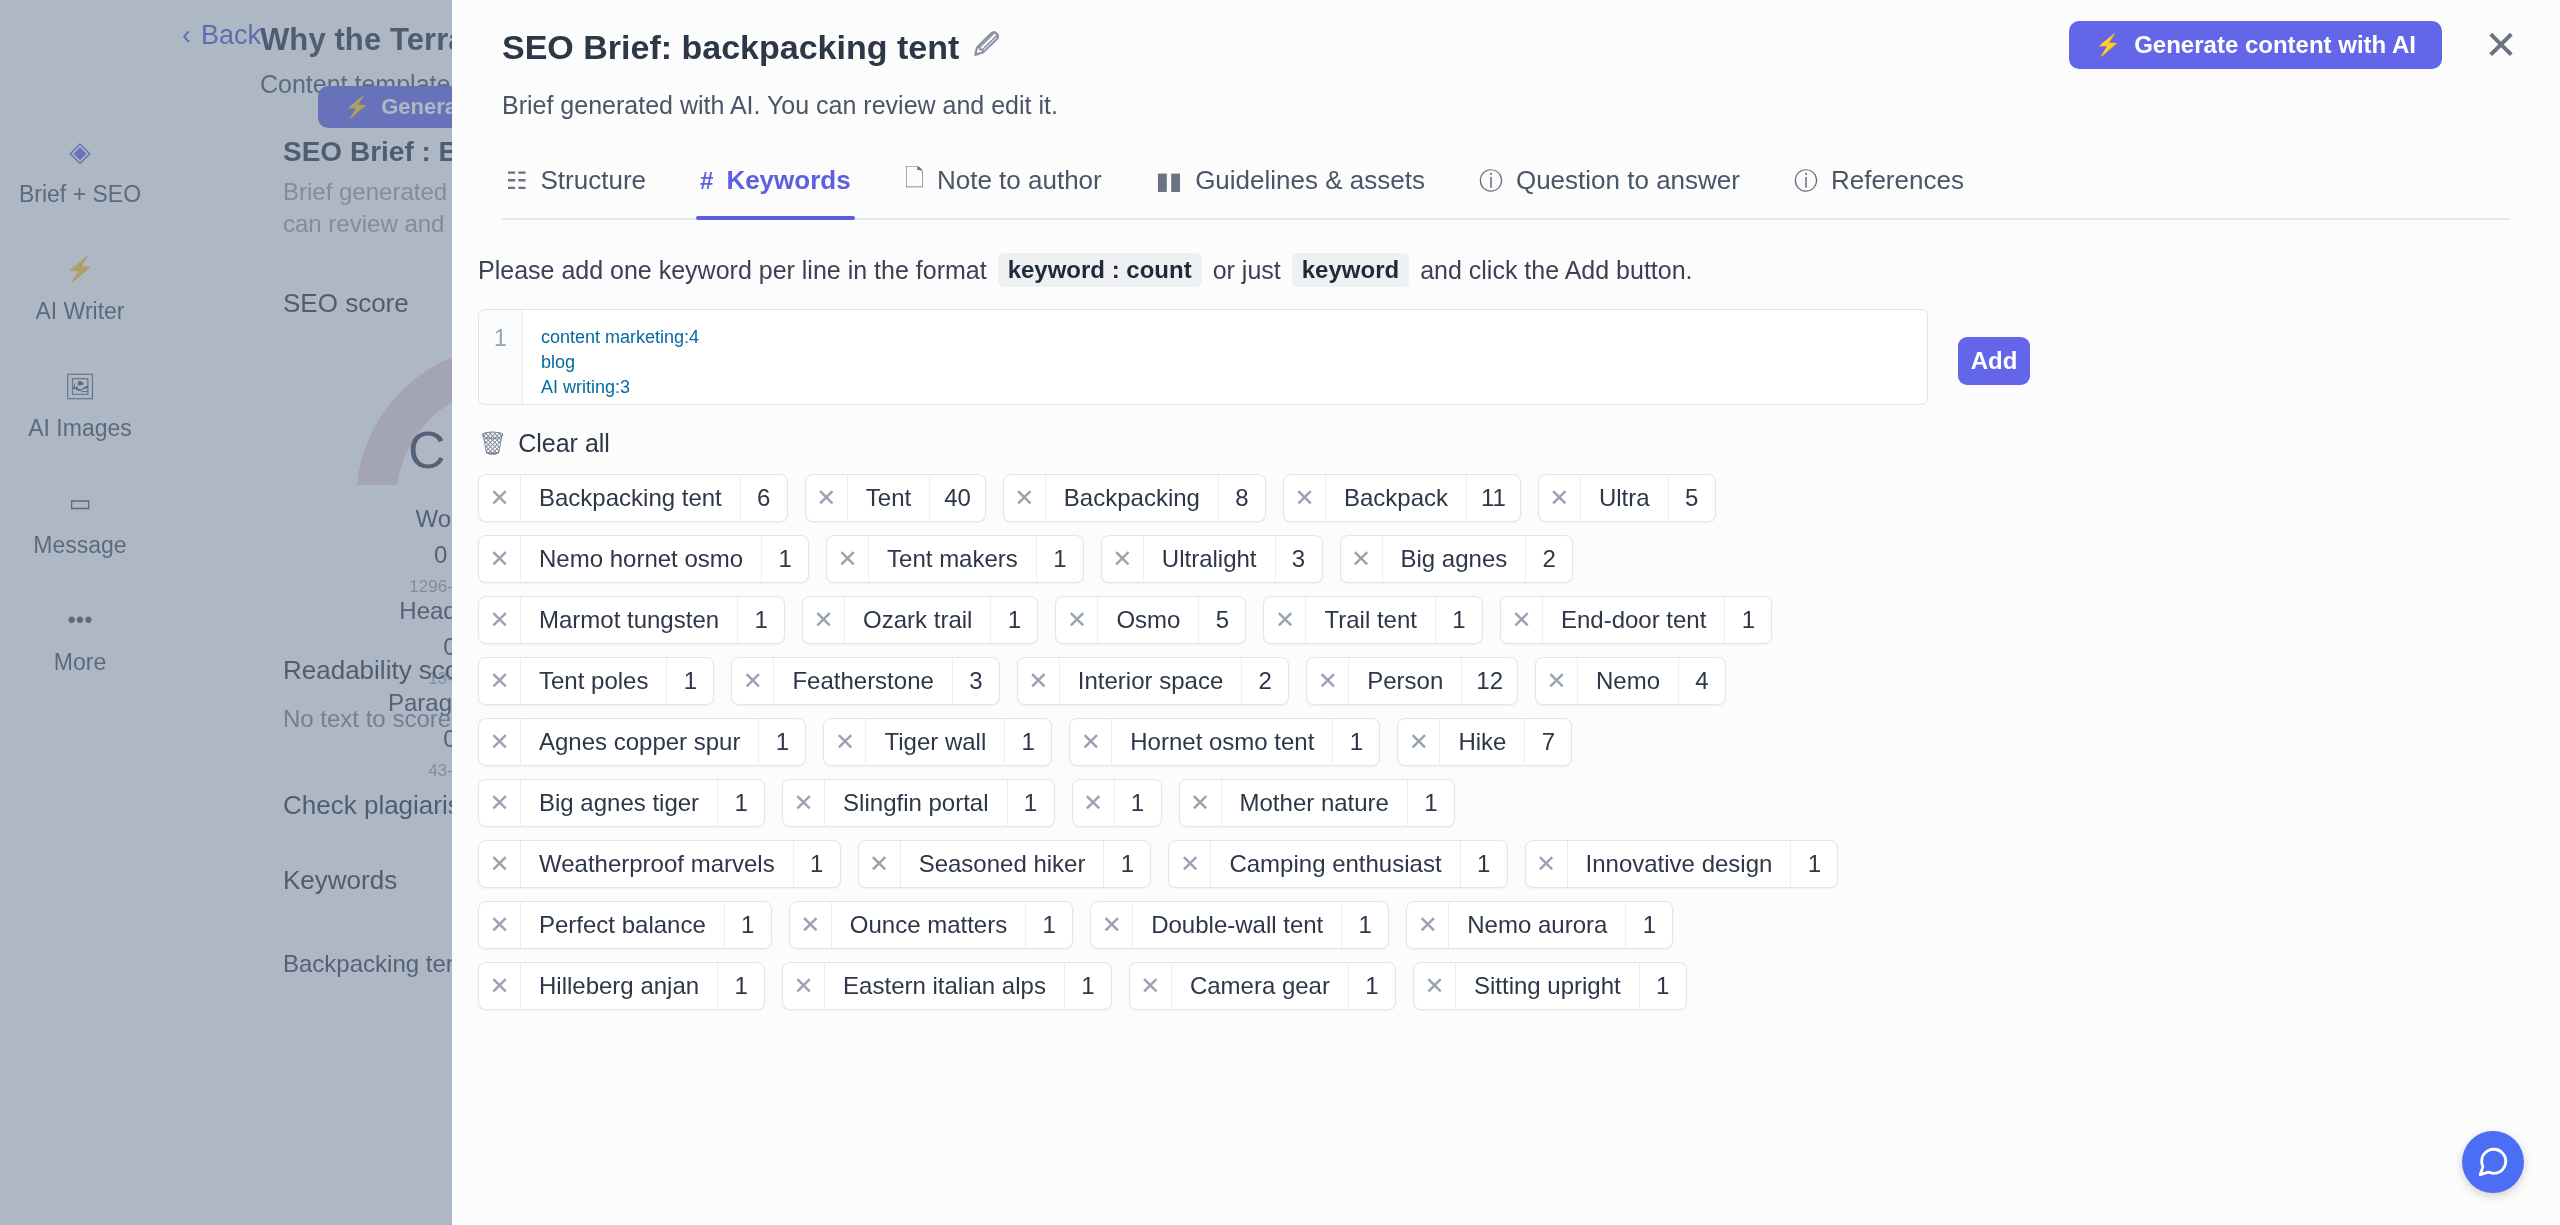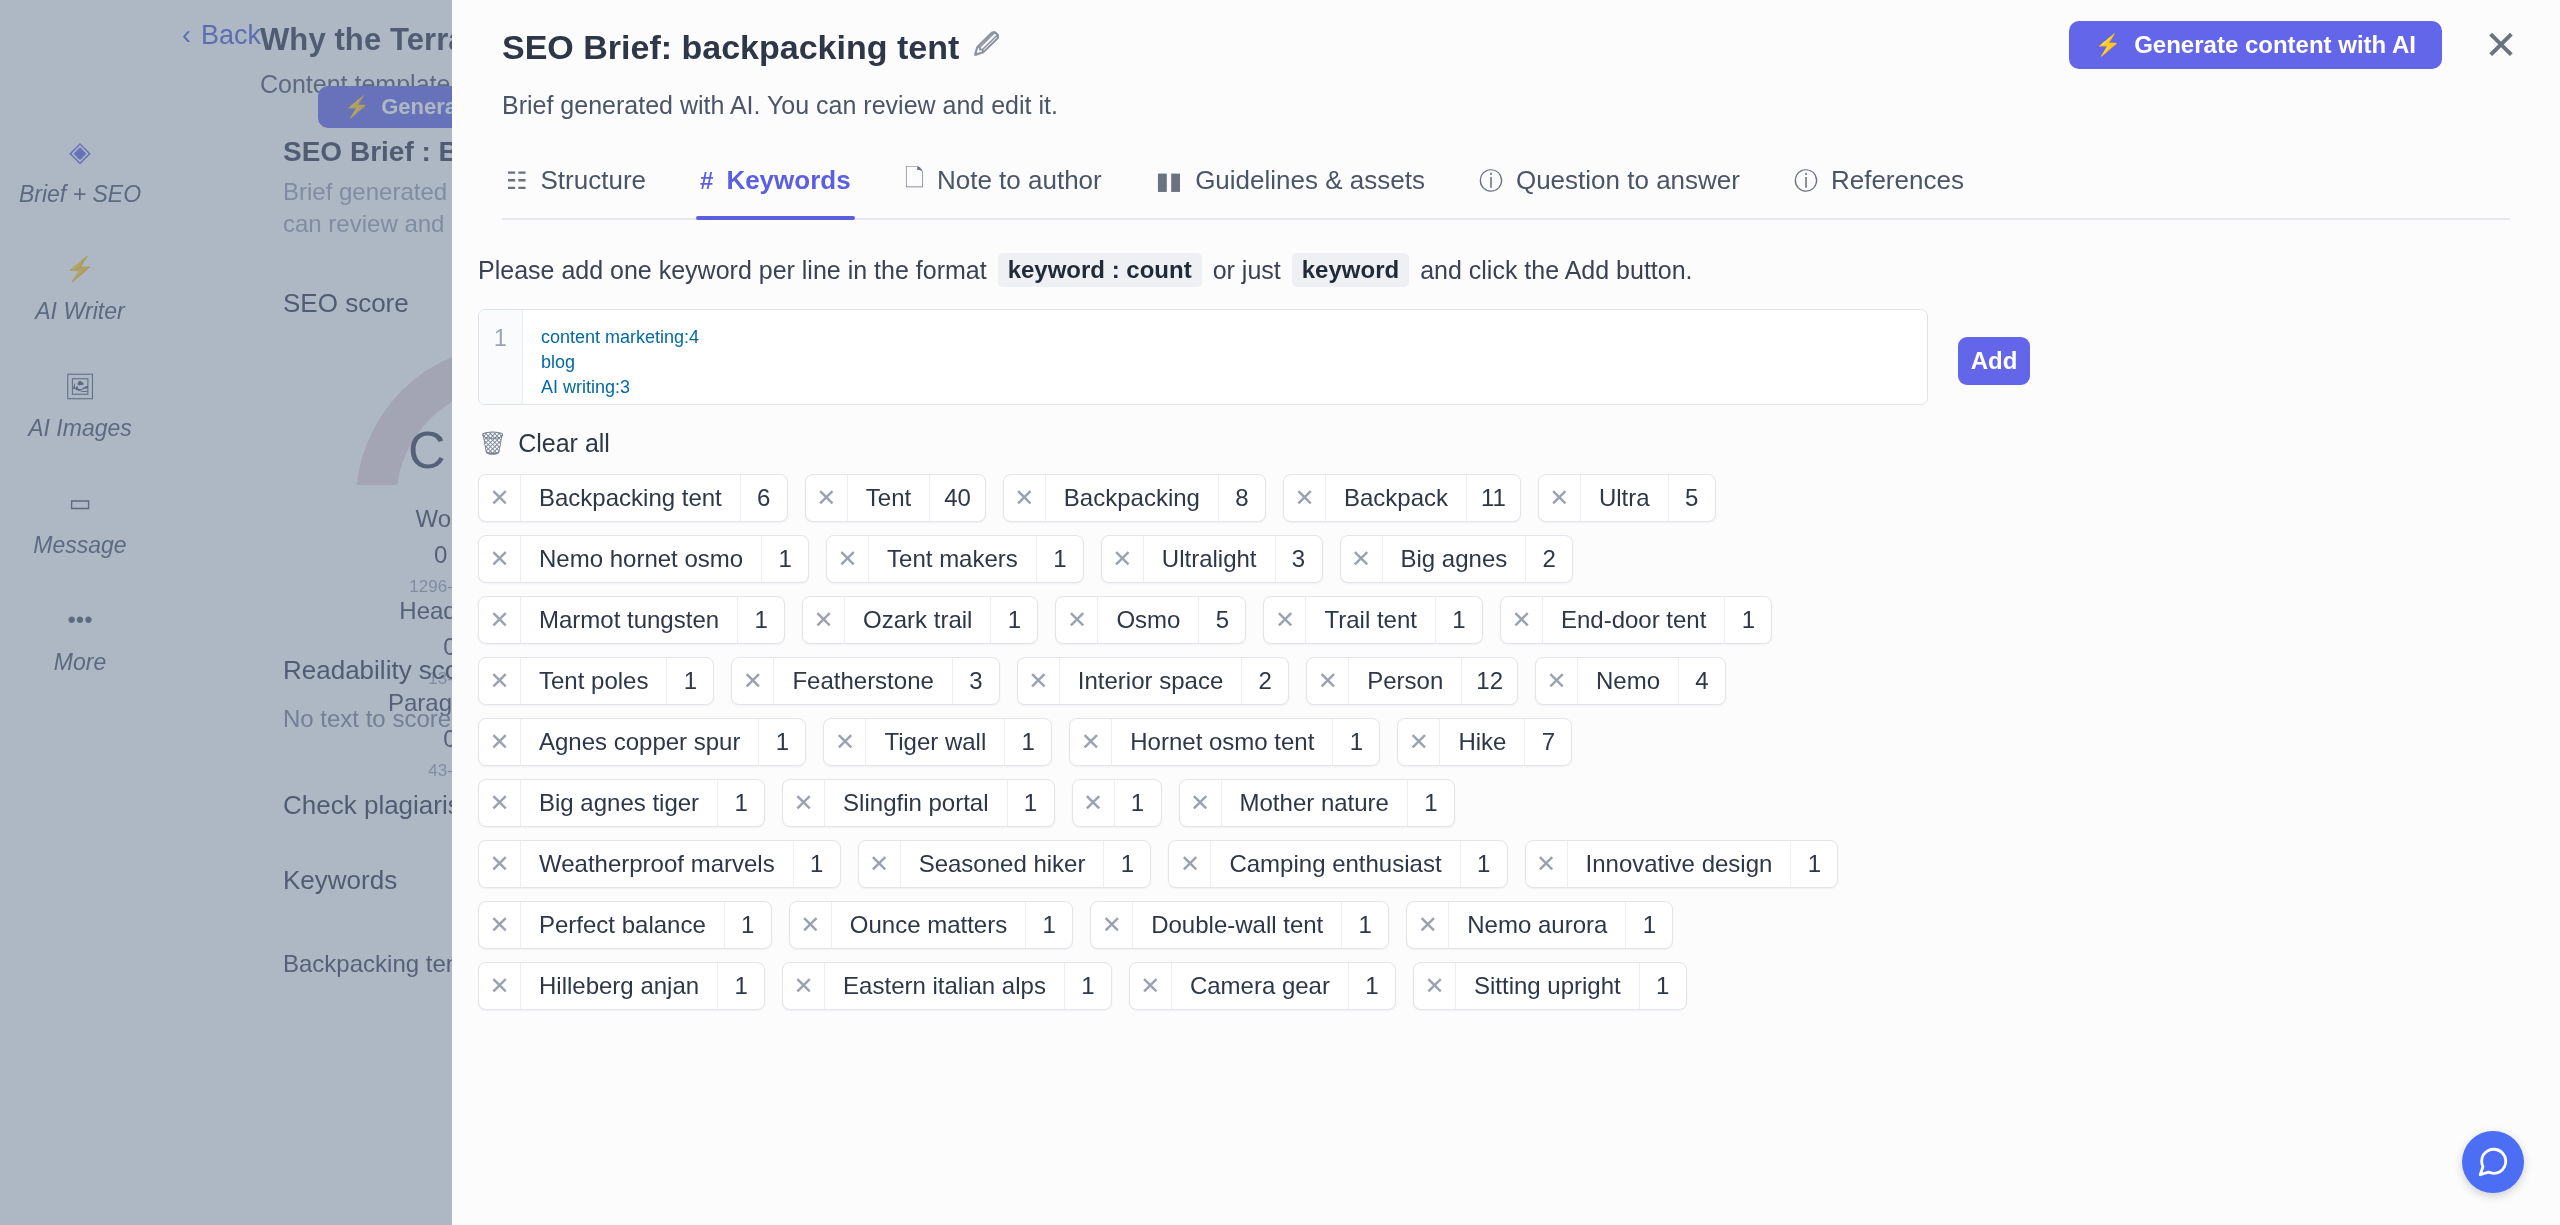--- a/index.html
+++ b/index.html
@@ -19,21 +19,21 @@
   }
   .bg-rail {
     width: 160px; flex: 0 0 160px;
     background: #ffffff;
     padding-top: 135px;
     display: flex; flex-direction: column; align-items: center;
     gap: 44px;
   }
   .rail-item { display: flex; flex-direction: column; align-items: center; gap: 12px; width: 140px; }
   .rail-ico { width: 34px; height: 34px; display: flex; align-items: center; justify-content: center; font-size: 28px; line-height: 1; color: #4a5568; }
-  .rail-lbl { font-size: 23px; color: #4a5568; white-space: nowrap; font-style: italic; }
+  .rail-lbl { font-size: 23px; color: #4a5568; white-space: nowrap; }
 
   .bg-main { flex: 1; position: relative; }
   .bg-topbar { height: 105px; display: flex; align-items: flex-start; padding: 22px 0 0 0; }
   .back-btn { position: absolute; left: 22px; top: 20px; display: flex; align-items: center; gap: 10px; font-size: 27px; color: #4c5bd4; }
   .chev-l { font-size: 27px; line-height: 1; }
   .doc-title { font-size: 31px; font-weight: 700; color: #2d3748; letter-spacing: .1px; white-space: nowrap; }
   .doc-sub { font-size: 25px; color: #4a5568; margin-top: 11px; display: flex; align-items: center; gap: 9px; white-space: nowrap; }
   .tmpl-link { color: #4c5bd4; font-weight: 600; }
   .blog-ico { color: #2bb673; font-size: 25px; }
 

